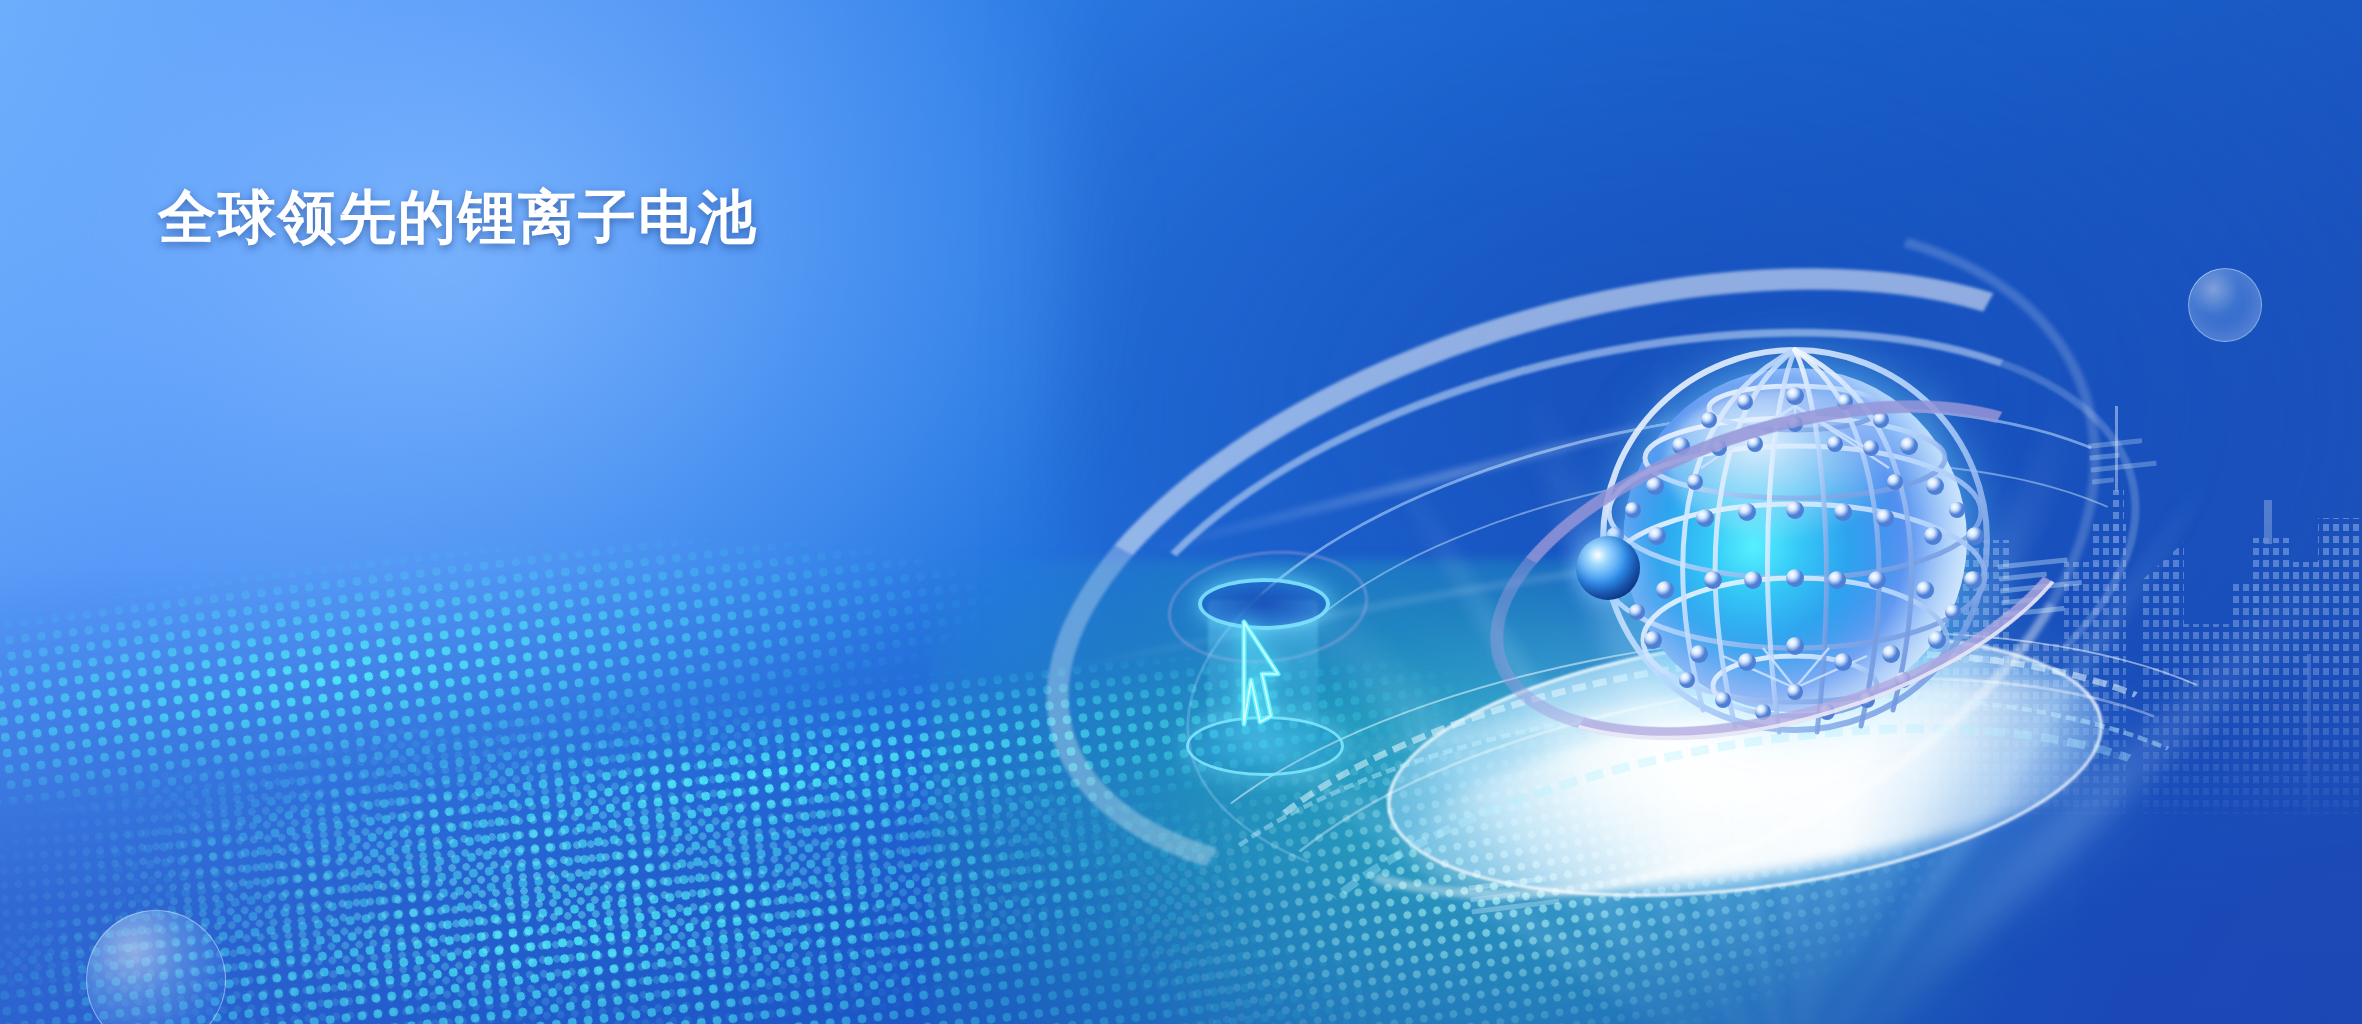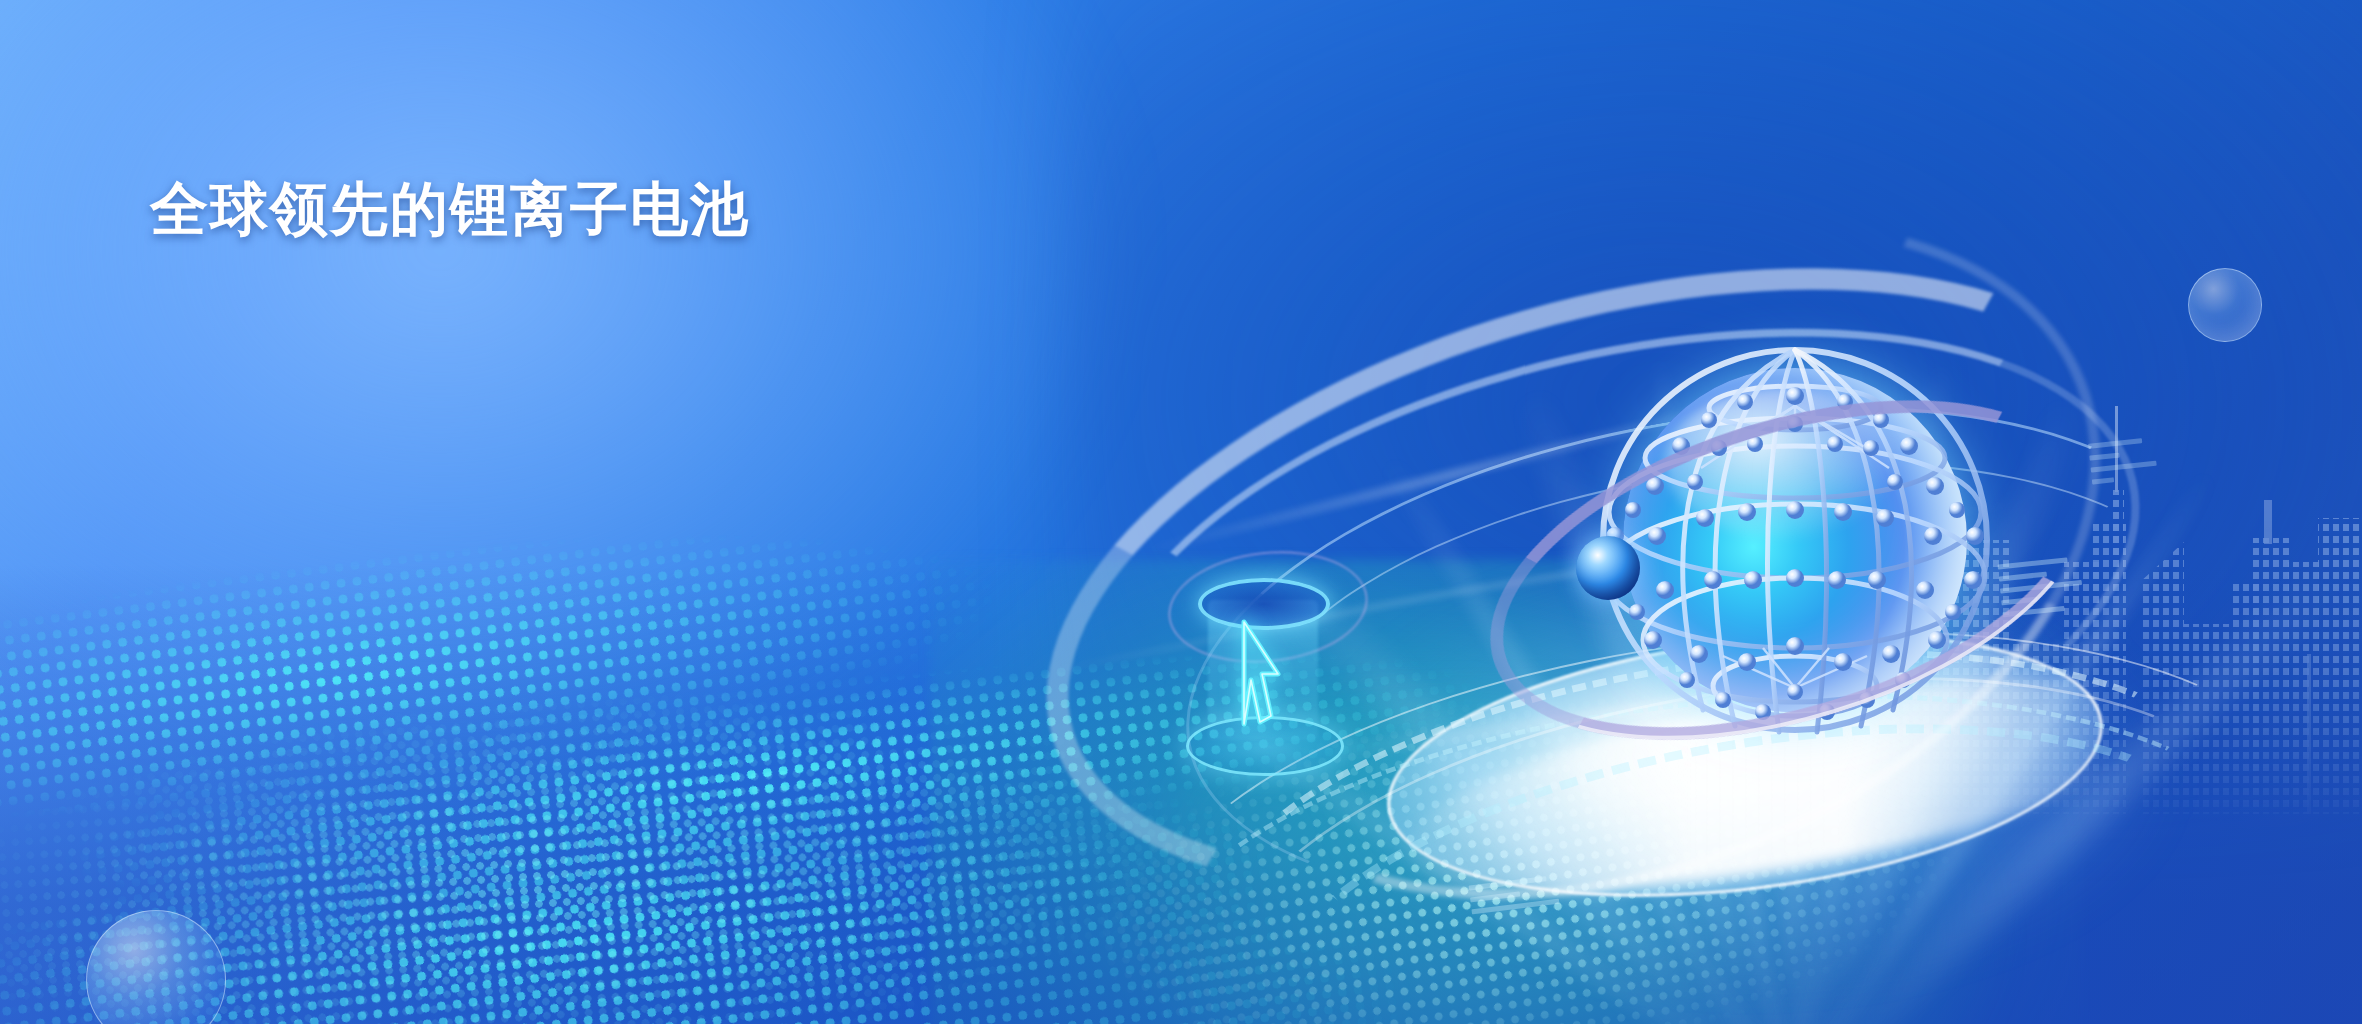--- a/index.html
+++ b/index.html
@@ -268,21 +268,21 @@
   
   .copy{position:absolute;left:150px;top:172px;width:900px;}
   .subtitle{
     color:#ffffff;font-size:37px;font-weight:400;letter-spacing:2px;line-height:1.3;
     text-shadow:0 2px 6px rgba(10,40,110,.45);
     margin:0 0 18px 0;white-space:nowrap;
   }
   .headline{
     color:#ffffff;font-size:58px;font-weight:700;letter-spacing:2px;line-height:1.28;
     text-shadow:0 3px 9px rgba(10,40,110,.5);
-    margin:0;
+    margin:8px;
   }
   .headline span{display:block;white-space:nowrap;}
 </style>
 </head>
 <body>
 
 <div class="stage">
 
   <div class="wash-tl"></div>
   <div class="wash-deep"></div>

